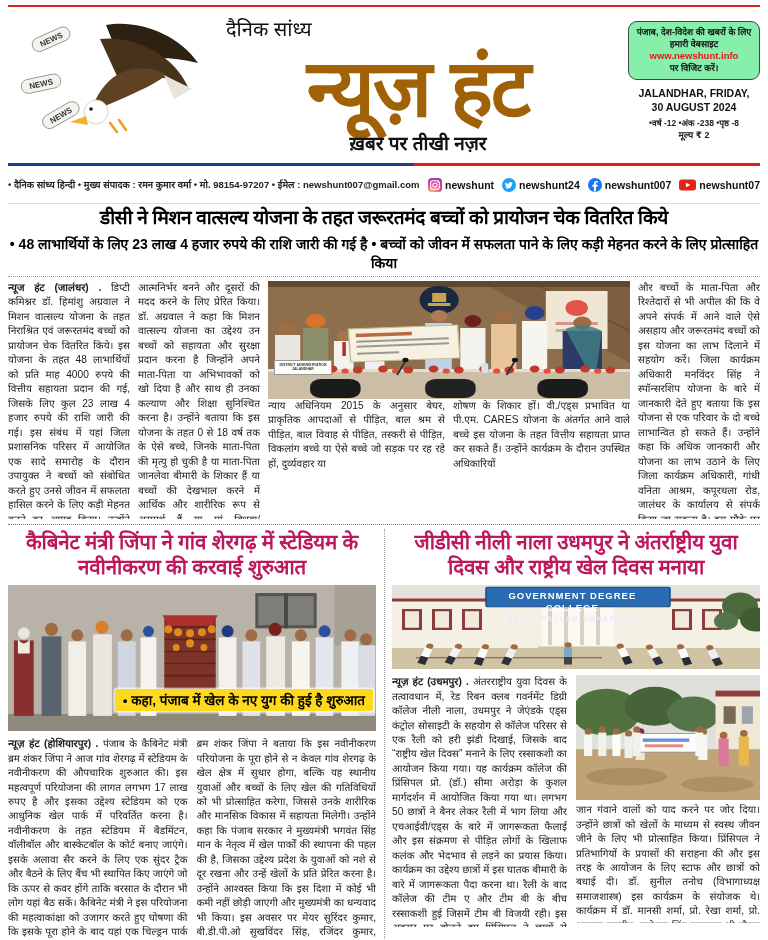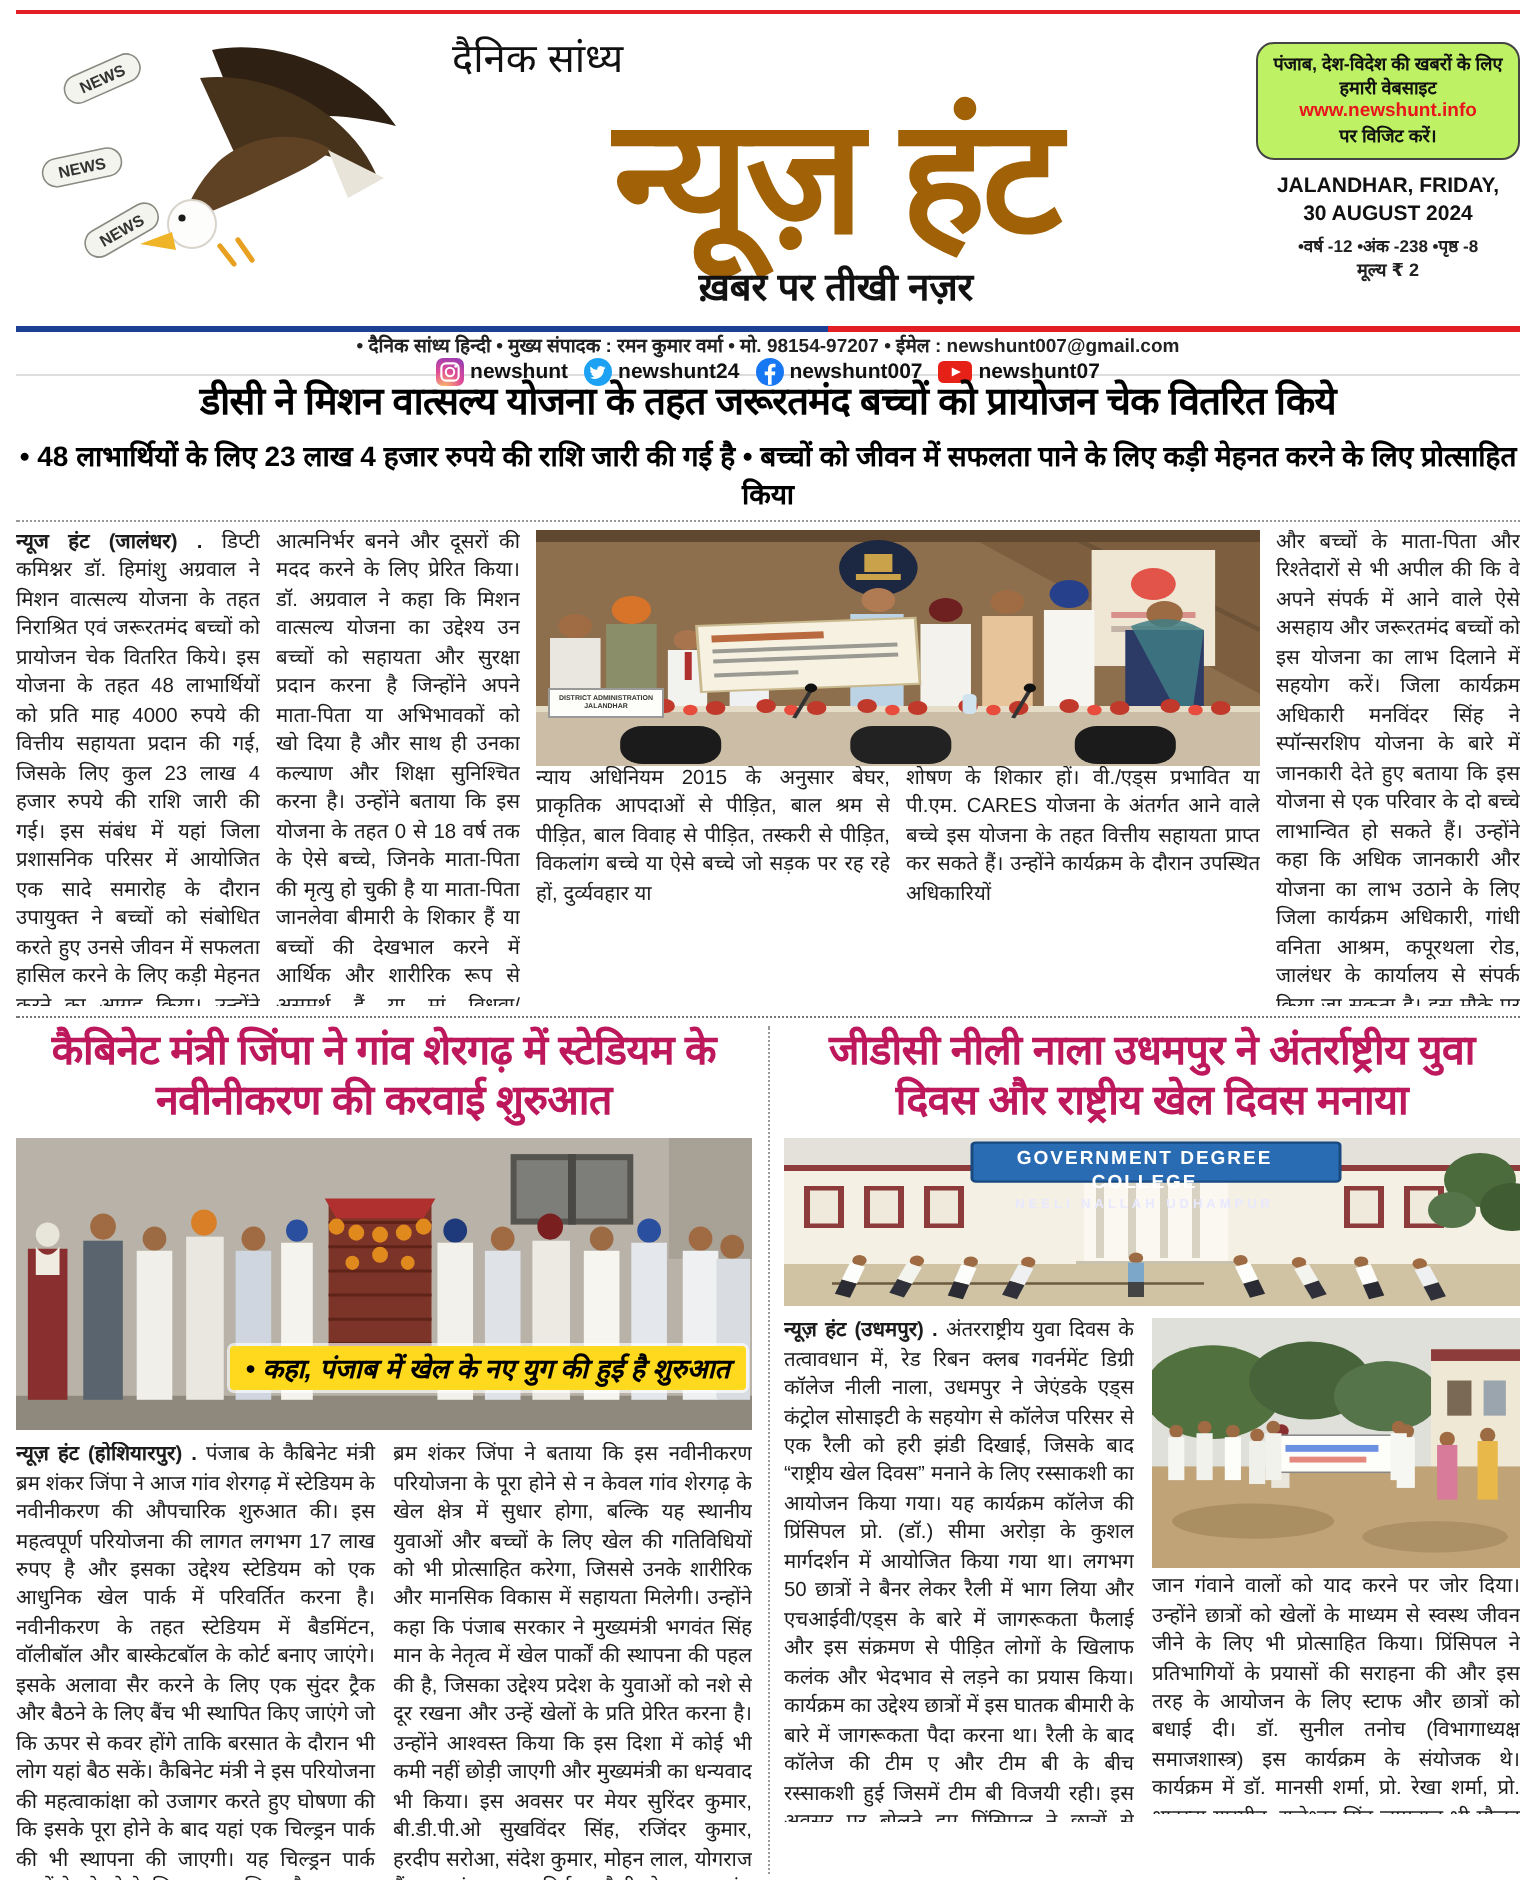--- a/index.html
+++ b/index.html
@@ -9,29 +9,29 @@
   .top-rule { height:2px; background:#e31e24; margin-bottom:4px; }
 
   
   .masthead { position:relative; height:152px; }
   .eagle-wrap { position:absolute; left:6px; top:8px; width:200px; height:140px; }
   .mast-center { position:absolute; left:208px; right:140px; top:4px; text-align:center; }
   .kicker { text-align:left; font-size:20px; font-weight:normal; color:#111; margin-left:10px; }
   .paper-title { font-size:80px; font-weight:bold; color:#a16207; line-height:1.18; letter-spacing:-2px; white-space:nowrap; }
   .tagline { font-size:19px; font-weight:bold; color:#111; margin-top:-6px; }
   .mast-right { position:absolute; right:0; top:10px; width:132px; text-align:center; }
-  .promo-box { background:#bef264; border:1.5px solid #444; border-radius:9px; padding:5px 4px; font-size:9px; font-weight:bold; line-height:1.3; color:#111; }
+  .promo-box { background:#86efac; border:1.5px solid #444; border-radius:9px; padding:5px 4px; font-size:9px; font-weight:bold; line-height:1.3; color:#111; }
   .promo-box .url { color:#e8151c; display:block; font-size:9.5px; }
   .dateline { margin-top:7px; font-size:10.5px; font-weight:bold; color:#111; line-height:1.3; }
   .issue-info { font-size:8.5px; font-weight:bold; color:#222; margin-top:2px; }
   .price { font-size:9px; font-weight:bold; color:#222; }
 
   
   .rule-two { height:3px; background:linear-gradient(90deg,#1d3f94 0 54%,#e31e24 54% 100%); }
-  .infobar { display:flex; align-items:center; justify-content:space-between; height:22px; border-bottom:1px solid #ddd;flex-direction:column; }
+  .infobar { display:flex; align-items:center; justify-content:space-between; height:38px; border-bottom:1px solid #ddd; }
   .contact-line { font-size:9.5px; font-weight:bold; color:#222; white-space:nowrap; }
   .social { display:flex; align-items:center; gap:8px; }
   .social-item { display:flex; align-items:center; gap:3px; }
   .social-item svg { display:block; }
   .handle { font-size:10.5px; font-weight:bold; color:#111; }
 
   
   .lead-headline { font-size:19px; font-weight:800; color:#000; text-align:center; line-height:1.2; margin-top:3px; letter-spacing:-0.3px; }
   .lead-subhead { font-size:14px; font-weight:bold; color:#000000; text-align:center; margin:4px 0 0; padding-bottom:4px; border-bottom:1px dotted #999; }
   .lead-body { display:grid; grid-template-columns:122px 122px 1fr 122px; gap:8px; height:238px; overflow:hidden; margin-top:4px; }
@@ -44,21 +44,21 @@
   .photo-caption { font-size:10.4px; font-weight:bold; text-align:center; line-height:1.25; margin:2px 0 3px; }
   .mid-cols { display:grid; grid-template-columns:1fr 1fr; gap:8px; height:84px; overflow:hidden; }
   .sign-card { position:absolute; left:6px; bottom:24px; width:58px; background:#fdfdfa; border:0.5px solid #999; font-size:3.5px; line-height:1.3; text-align:center; color:#333; padding:2px 1px; font-weight:bold; }
 
   .story-divider { border-top:1px dotted #777; margin:5px 0 4px; }
 
   
   .bottom { display:grid; grid-template-columns:1fr 1fr; gap:16px; position:relative; }
   .bottom::before { content:""; position:absolute; left:50%; top:0; bottom:6px; border-left:1px dotted #999; }
   .story-headline { font-size:20.5px; font-weight:800; color:#be185d; text-align:center; line-height:1.25; letter-spacing:-0.2px; }
-  .photo-left { height:146px; margin:5px 0 6px;font-style:italic; }
+  .photo-left { height:146px; margin:5px 0 6px; }
   .photo-right { height:84px; margin:5px 0 6px; }
   .overlay-quote { position:absolute; right:3px; bottom:20px; background:#ffd91e; color:#000; font-size:13.5px; font-weight:800; padding:2px 8px; border-radius:2px; box-shadow:0 0 0 1.5px rgba(255,255,255,.65); }
   .college-sign { position:absolute; left:24%; top:5px; width:50%; height:24px; text-align:center; color:#fff; }
   .college-sign .l1 { font-size:9.5px; font-weight:bold; letter-spacing:1px; line-height:1.3; }
   .college-sign .l2 { font-size:6.5px; font-weight:bold; letter-spacing:2px; color:#e8e8ff; }
   .two-col { display:grid; grid-template-columns:1fr 1fr; gap:9px; height:222px; overflow:hidden; }
   .right-body { display:grid; grid-template-columns:1fr 184px; gap:9px; height:252px; overflow:hidden; }
   .embed-photo { height:125px; margin-bottom:3px; }
   .right-col2-text { height:120px; overflow:hidden; }
 </style>

